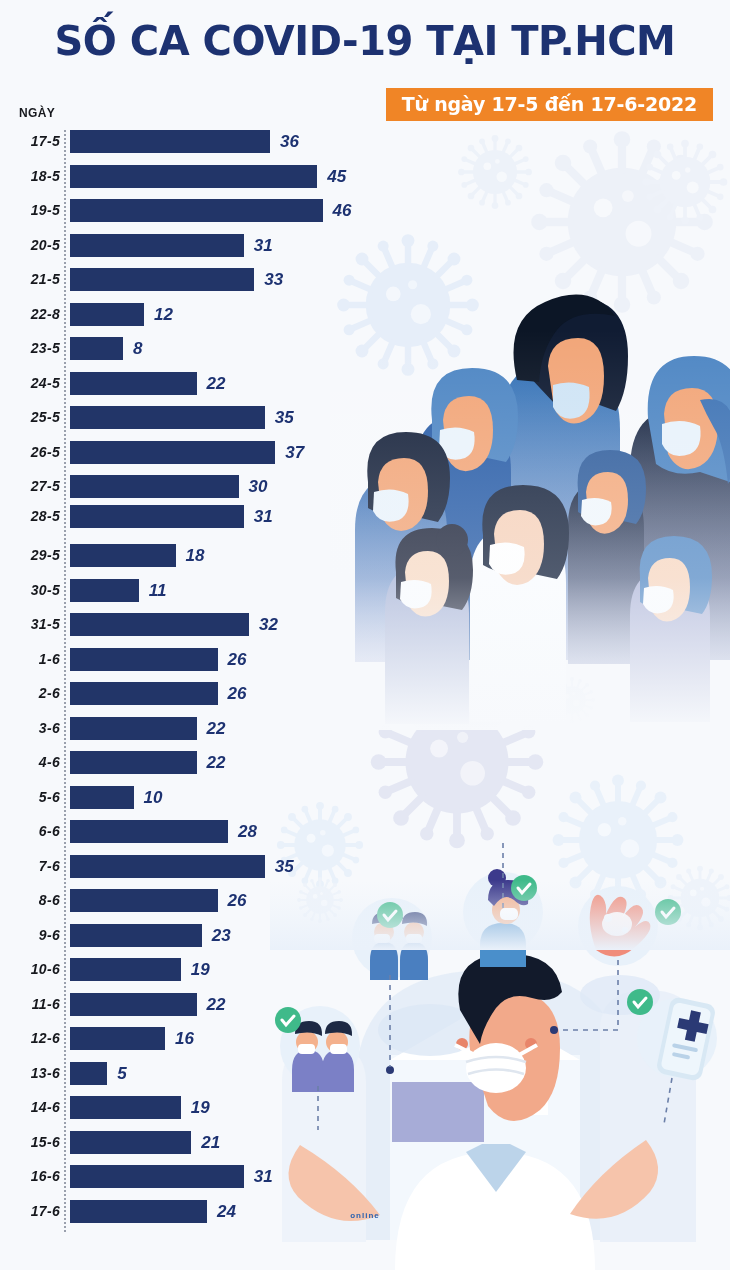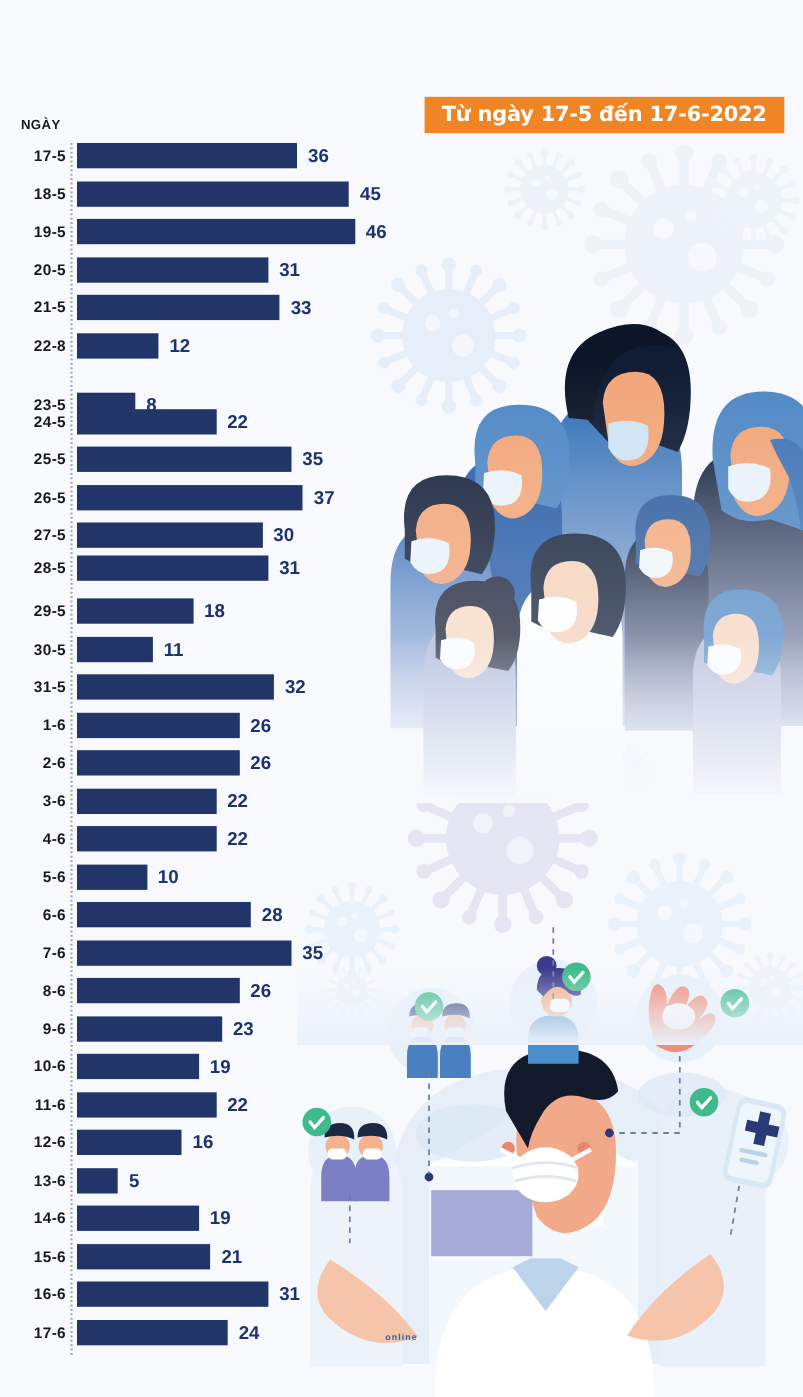--- a/index.html
+++ b/index.html
@@ -35,21 +35,21 @@
     font-size:12px;font-weight:bold;color:#16181d;letter-spacing:0.4px;
   }
 
   
   .chart{position:absolute;left:0;top:130px;width:730px;height:1105px;}
   .axis-line{
     position:absolute;left:64px;top:0;width:2px;height:1102px;
     background-image:linear-gradient(to bottom,#9aa0ad 0 2px,transparent 2px 4px);
     background-size:2px 4px;
   }
-  .row{position:absolute;left:0;width:730px;height:34.5px;}
+  .row{position:absolute;left:0;width:730px;height:34.5px;font-style:italic;}
   .row-label{
     position:absolute;left:0;top:0;width:60px;height:23px;line-height:23px;
     text-align:right;font-size:14px;font-weight:bold;color:#16181d;
     letter-spacing:0.3px;
   }
   .bar{
     position:absolute;left:70px;top:0;height:23px;
     background:#223568;
   }
   .bar-value{
@@ -310,20 +310,21 @@
           <rect x="330" y="1044" width="17" height="10" rx="4" fill="#ffffff"></rect>
           <path d="M318 1086 l0 44" stroke="#6b7fa8" stroke-width="1.6" stroke-dasharray="5 5" fill="none"></path>
           <circle cx="288" cy="1020" r="13" fill="#3fba8a"></circle>
           <path d="M282 1020 l4 5 l8 -9" stroke="#ffffff" stroke-width="3" fill="none" stroke-linecap="round"></path>
         </g>
         <rect x="270" y="880" width="460" height="70" fill="url(#docFade)"></rect>
       </g>
     </svg>
   </div>
 
+  <div class="title">SỐ CA COVID-19 TẠI TP.HCM</div>
   <div class="date-badge">Từ ngày 17-5 đến 17-6-2022</div>
   <div class="axis-caption">NGÀY</div>
 
   <div class="chart">
     <div class="axis-line"></div>
     <div id="rows">
         <div class="row" style="top: 0px;">
           <div class="row-label">17-5</div>
           <div class="bar" style="width: 200px; background: rgb(34, 53, 104);"></div>
           <div class="bar-value" style="left: 280px;">36</div>
@@ -346,21 +347,21 @@
         <div class="row" style="top: 138px;">
           <div class="row-label">21-5</div>
           <div class="bar" style="width: 184.25px; background: rgb(34, 53, 104);"></div>
           <div class="bar-value" style="left: 264.25px;">33</div>
         </div>
         <div class="row" style="top: 172.5px;">
           <div class="row-label">22-8</div>
           <div class="bar" style="width: 74px; background: rgb(34, 53, 104);"></div>
           <div class="bar-value" style="left: 154px;">12</div>
         </div>
-        <div class="row" style="top: 207px; margin-top: 20px;">
+        <div class="row" style="top: 207px;">
           <div class="row-label">23-5</div>
           <div class="bar" style="width: 53px; background: rgb(34, 53, 104);"></div>
           <div class="bar-value" style="left: 133px;">8</div>
         </div>
         <div class="row" style="top: 241.5px;">
           <div class="row-label">24-5</div>
           <div class="bar" style="width: 126.5px; background: rgb(34, 53, 104);"></div>
           <div class="bar-value" style="left: 206.5px;">22</div>
         </div>
         <div class="row" style="top: 276px;">

